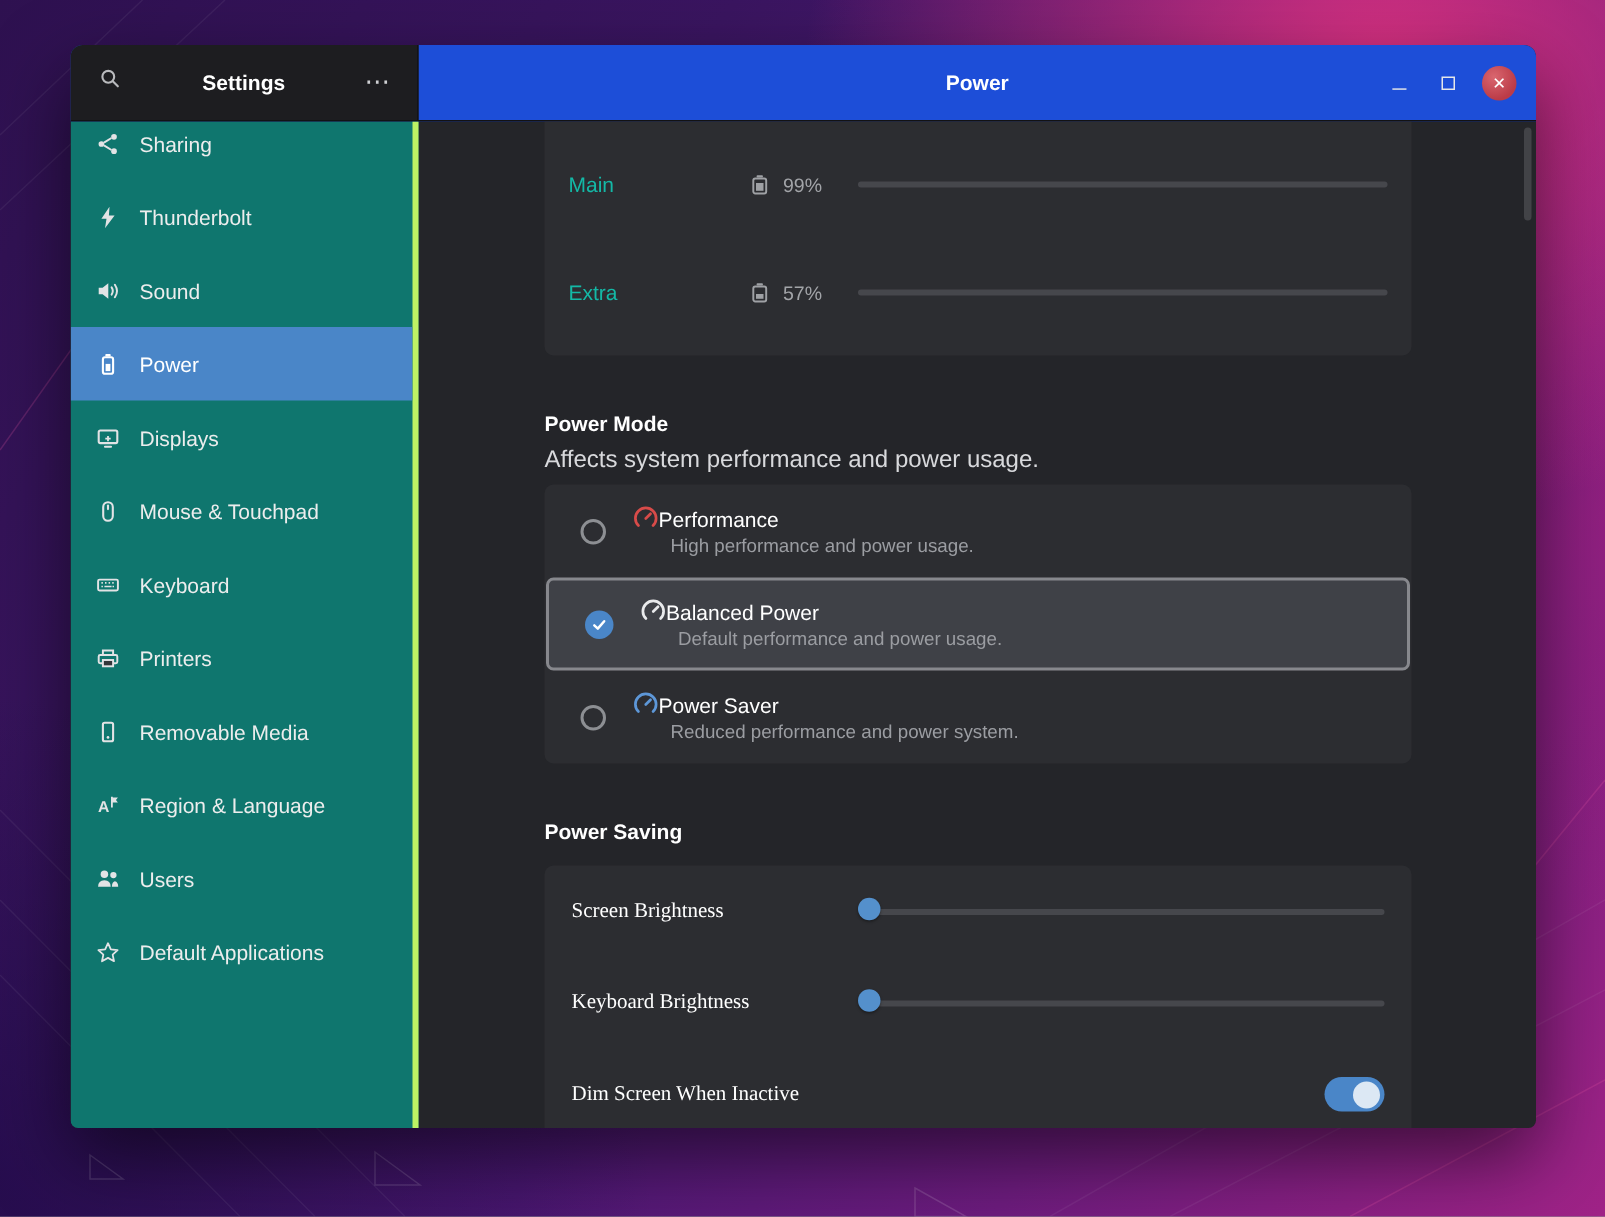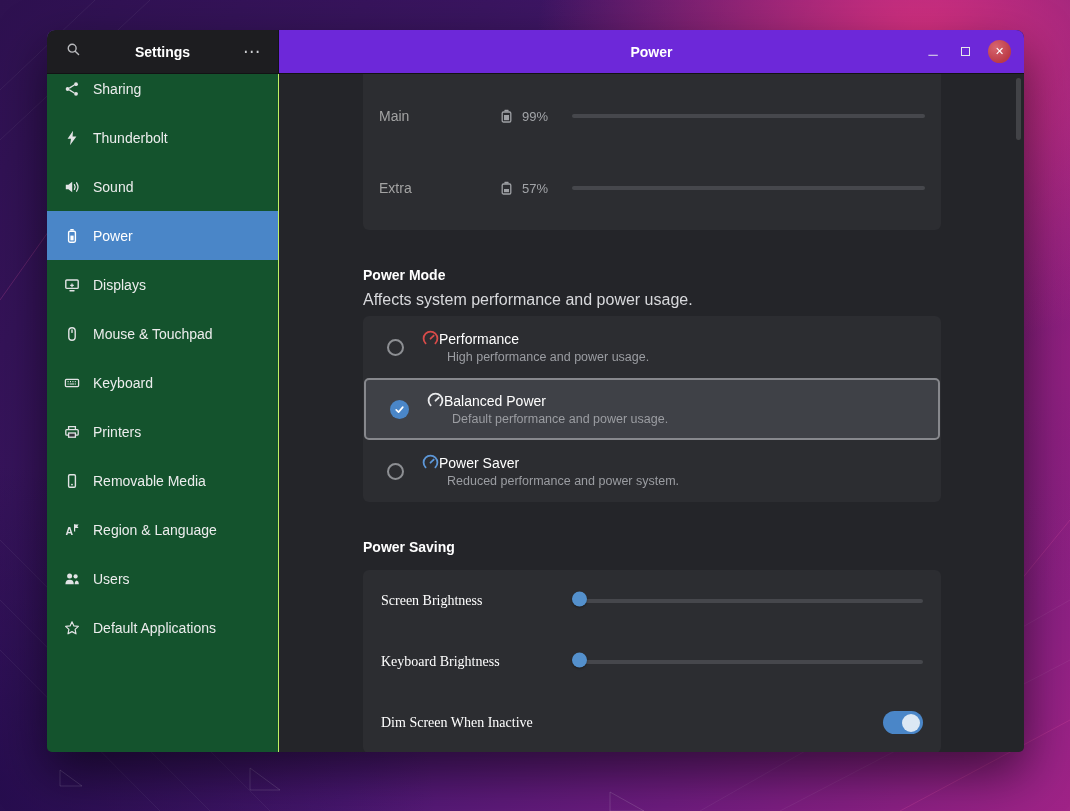--- a/index.html
+++ b/index.html
@@ -15,54 +15,54 @@
   }
   .wallpaper-deco { position:absolute; inset:0; }
 
   
   .window {
     position:absolute; left:47px; top:30px; width:977px; height:722px;
     border-radius:8px 8px 5px 5px; overflow:hidden;
     background:#242529; box-shadow:0 20px 50px rgba(0,0,0,.55);
     display:flex; flex-direction:column;
   }
-  .headerbar { height:44px; flex-shrink:0; display:flex; background:#6d28d9; border-bottom:1px solid #121214; }
+  .headerbar { height:51px; flex-shrink:0; display:flex; background:#1d4ed8; border-bottom:1px solid #121214; }
   .hb-left { width:232px; flex-shrink:0; display:flex; align-items:center; padding:0 12px; background:#1d1d20; border-right:1px solid #131316; }
   .icon-btn { width:28px; height:28px; display:flex; align-items:center; justify-content:center; border-radius:4px; }
   .hb-app-title { flex:1; text-align:center; color:#ffffff; font-weight:bold; font-size:14px; }
   .menu-dots { color:#cfd0d3; font-size:17px; letter-spacing:1px; }
   .hb-right { flex:1; position:relative; display:flex; align-items:center; justify-content:center; }
   .hb-page-title { color:#ffffff; font-weight:bold; font-size:14px; }
   .win-controls { position:absolute; right:13px; top:0; bottom:0; display:flex; align-items:center; gap:14px; }
   .wc { width:18px; height:18px; display:flex; align-items:center; justify-content:center; color:#e6e7e9; font-size:13px; }
   .wc-min { padding-top:6px; }
   .wc-max-box { width:9px; height:9px; border:1px solid #e6e7e9; }
   .wc-close { width:23px; height:23px; border-radius:50%;
     background:radial-gradient(circle at 35% 32%, #d9666f, #bb3b47 70%);
     color:#fff; font-size:11px; }
 
   .window-body { flex:1; display:flex; overflow:hidden; }
 
   
-  .sidebar { width:232px; flex-shrink:0; background:#14532d; overflow:hidden; border-right:1px solid #bef264; }
+  .sidebar { width:232px; flex-shrink:0; background:#0f766e; overflow:hidden; border-right:4px solid #bef264; }
   .side-list { margin-top:-10px; }
   .side-item { height:49px; display:flex; align-items:center; gap:13px; padding:0 17px; color:#eceded; font-size:14px; cursor:default; }
   .side-item.selected { background:#4a86c8; color:#ffffff; }
   .side-icon { width:16px; height:16px; flex-shrink:0; display:flex; align-items:center; justify-content:center; }
   .side-icon svg { display:block; }
 
   
   .content { flex:1; position:relative; overflow:hidden; padding:0 83px 0 84px; color:#eceef0; }
   .scroll-thumb { position:absolute; right:3px; top:4px; width:5px; height:62px; border-radius:3px; background:rgba(255,255,255,.14); }
   .card { background:#2c2d31; border-radius:6px; }
 
   
   .battery-card { margin-top:-6px; padding:12px 0 6px; }
   .batt-row { height:72px; display:flex; align-items:center; padding:0 16px; }
-  .batt-name { width:122px; font-size:14px; color:#a3a3a3; }
+  .batt-name { width:122px; font-size:14px; color:#14b8a6; }
   .batt-icon { margin-right:10px; display:flex; }
   .batt-pct { width:38px; margin-right:12px; font-size:13px; color:#a2a4a8; }
   .batt-bar { flex:1; height:4px; background:#46474c; border-radius:2px; overflow:hidden; }
   .batt-fill { height:100%; background:#4f8ecb; border-radius:2px; }
 
   
   .sec-heading { margin-top:36px; font-size:14px; font-weight:bold; color:#ffffff; line-height:18px; }
   .sec-subtitle { margin-top:7px; font-size:16px; color:#d8d9dc; line-height:17px; }
   .pm-card { margin-top:8px; }
   .ps-card { margin-top:14px; }

